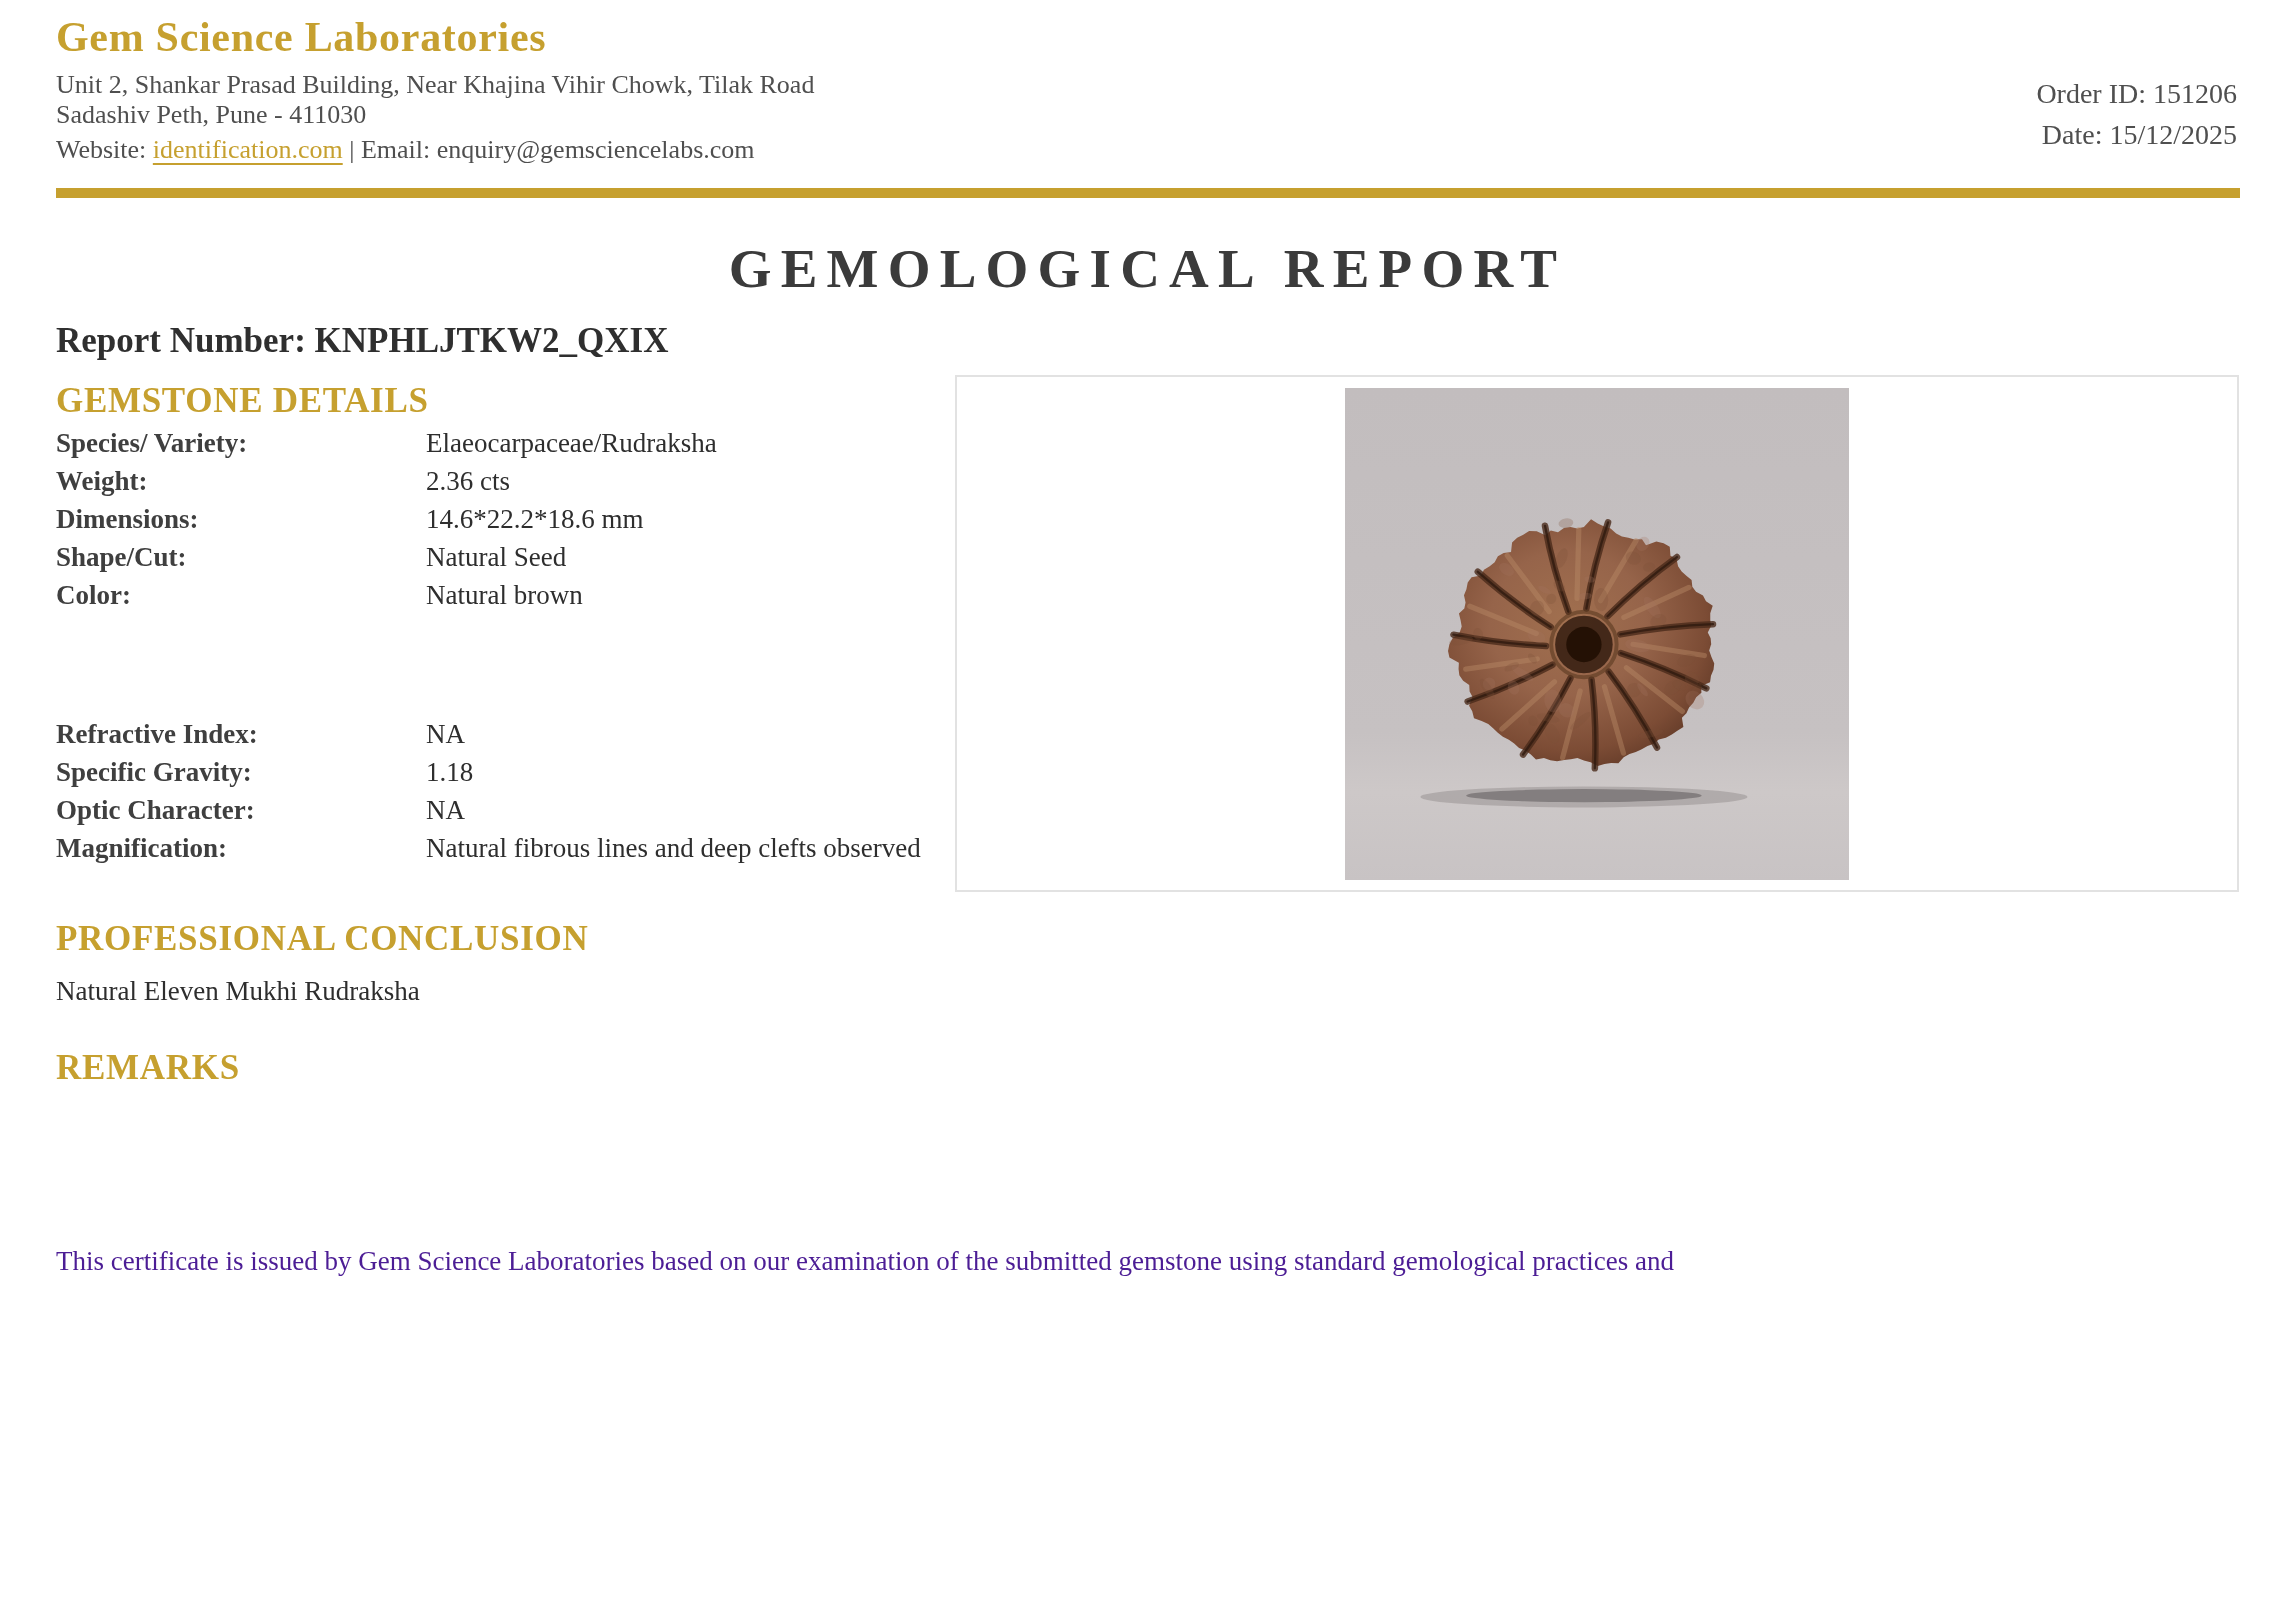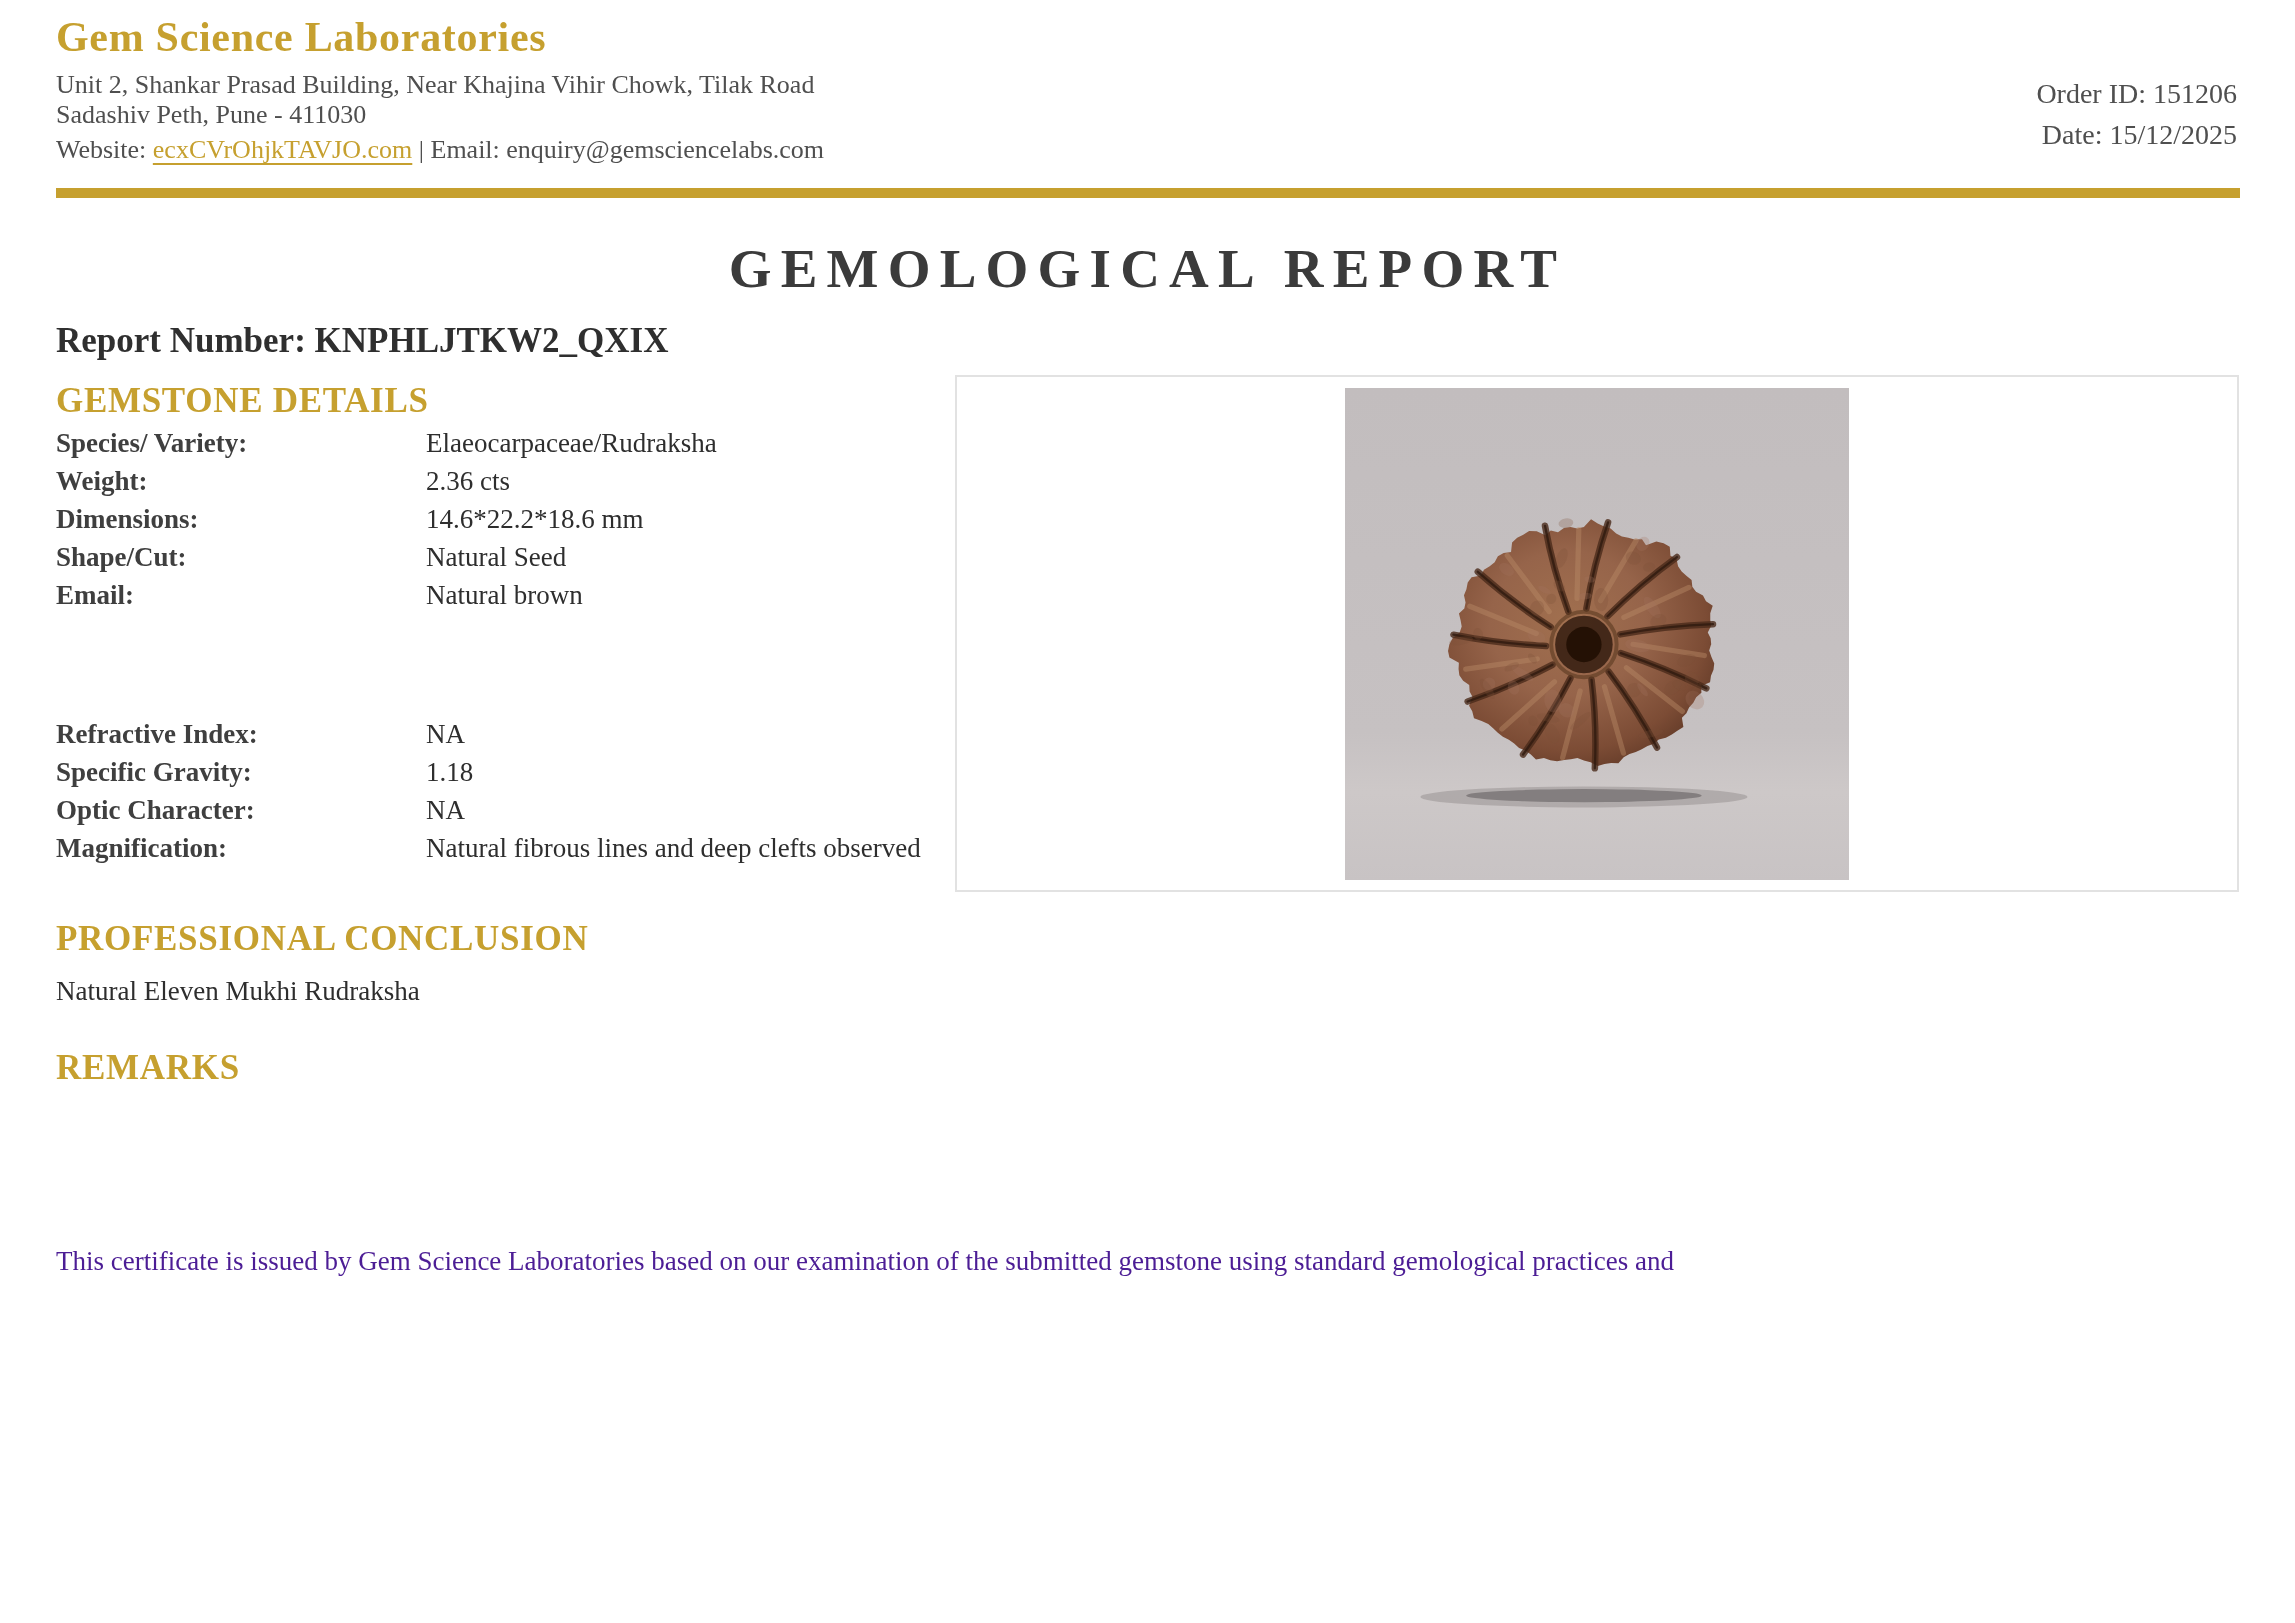--- a/index.html
+++ b/index.html
@@ -58,21 +58,21 @@
 <body>
 
 <div class="page">
 
   <div class="header-left">
     <div class="company">Gem Science Laboratories</div>
     <div class="addr">
       <div>Unit 2, Shankar Prasad Building, Near Khajina Vihir Chowk, Tilak Road</div>
       <div>Sadashiv Peth, Pune - 411030</div>
     </div>
-    <div class="contact"><span>Website: </span><span class="weblink">ecxCVrOhjkTAVJO.com</span><span> | Email: enquiry@gemsciencelabs.com</span></div>
+    <div class="contact"><span>Website: </span><span class="weblink">identification.com</span><span> | Email: enquiry@gemsciencelabs.com</span></div>
   </div>
 
   <div class="header-right">
     <div>Order ID: 151206</div>
     <div>Date: 15/12/2025</div>
   </div>
 
   <div class="gold-bar"></div>
 
   <div class="title">GEMOLOGICAL REPORT</div>
@@ -91,21 +91,21 @@
     </div>
     <div class="row">
       <span class="lbl">Dimensions:</span>
       <span class="val">14.6*22.2*18.6 mm</span>
     </div>
     <div class="row">
       <span class="lbl">Shape/Cut:</span>
       <span class="val">Natural Seed</span>
     </div>
     <div class="row">
-      <span class="lbl">Email:</span>
+      <span class="lbl">Color:</span>
       <span class="val">Natural brown</span>
     </div>
   </div>
 
   <div class="rows" style="top:715px;width:916px;">
     <div class="row">
       <span class="lbl">Refractive Index:</span>
       <span class="val">NA</span>
     </div>
     <div class="row">

